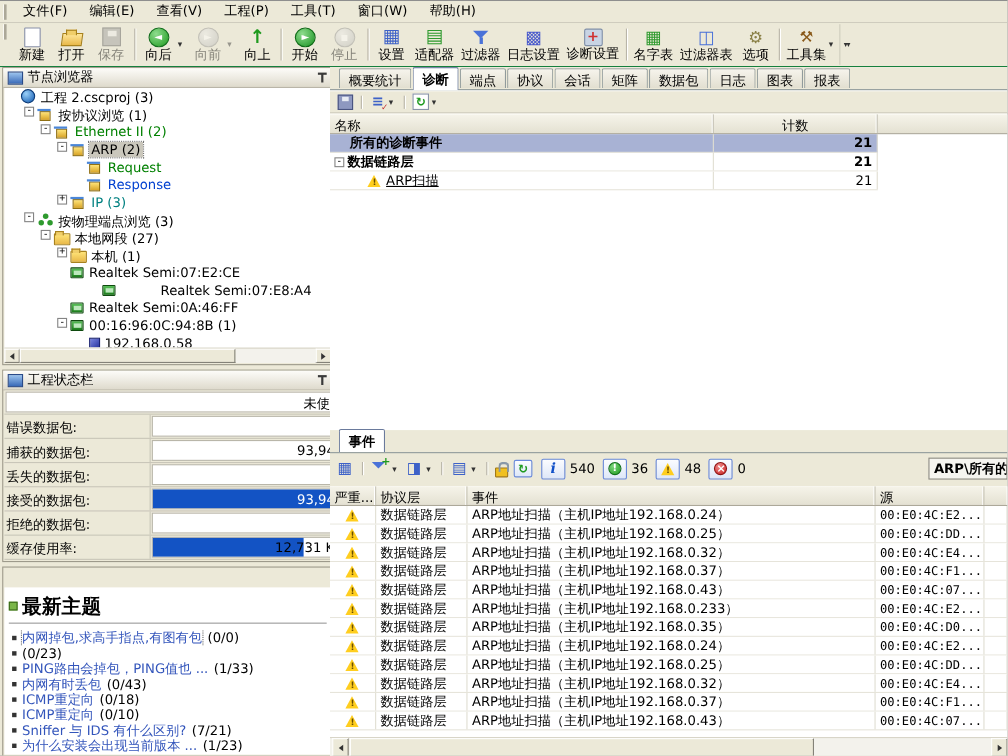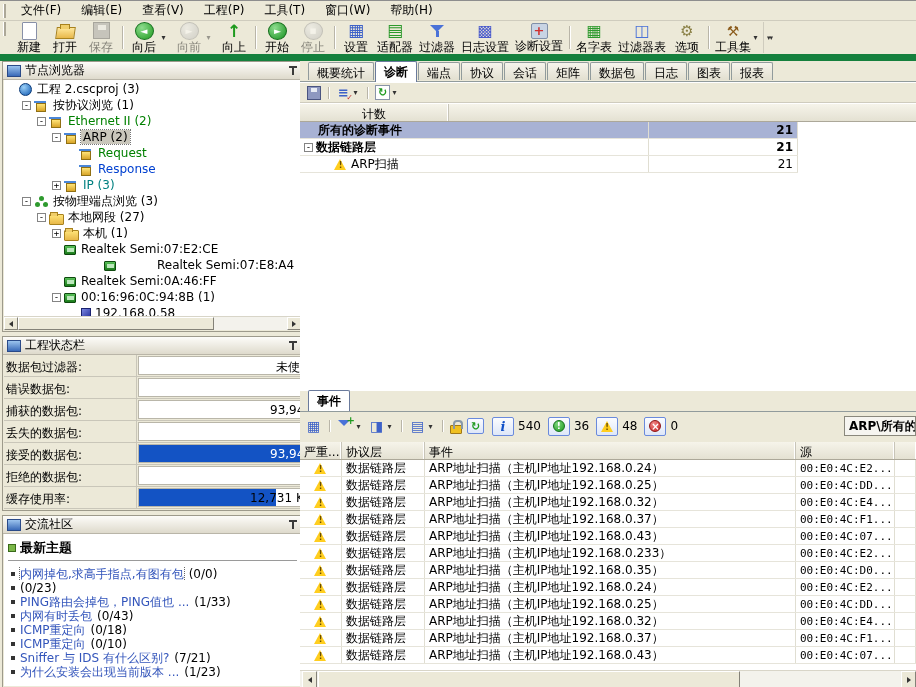--- a/index.html
+++ b/index.html
@@ -9,21 +9,21 @@
 .b{font-weight:bold}
 .num{justify-content:flex-end;text-align:right}
 .mono{font-family:"DejaVu Sans Mono","Liberation Mono",monospace;font-size:11px}
 
 
 #menubar{position:absolute;left:0;top:0;width:916px;height:20px;display:flex;align-items:center;
  background:#ECE9D8;border-bottom:1px solid #cfccbe}
 .grip{width:3px;height:14px;margin:0 5px 0 3px;background:linear-gradient(90deg,#fff 0 1px,#ACA899 1px 3px)}
 .menu-item{padding:2px 10px;white-space:nowrap}
 #toolbar{position:absolute;left:0;top:20px;width:916px;height:40px;display:flex;align-items:stretch;
- background:#ECE9D8;border-bottom:7px solid #15803d;padding:1px 0}
+ background:#ECE9D8;border-bottom:1px solid #15803d;padding:1px 0}
 .tbtn{display:flex;align-items:center;padding:1px 3px}
 .tb-main{display:flex;flex-direction:column;align-items:center;justify-content:center;gap:1px;min-width:30px}
 .tbtn .lbl{font-size:12px;line-height:13px;white-space:nowrap}
 .tbtn.disabled{opacity:.45;filter:grayscale(1)}
 .tb-sep{width:1px;background:#b9b5a8;box-shadow:1px 0 0 #fff;margin:4px 3px}
 .caret{width:9px;display:flex;justify-content:center}
 .caret::after{content:"▾";font-size:8px;color:#333}
 .tb-overflow{width:12px;display:flex;align-items:center;justify-content:center;border-left:1px solid #cfccbe}
 .tb-overflow::after{content:"▾▾";font-size:7px;letter-spacing:-1px;color:#333}
 
@@ -66,21 +66,21 @@
 .ph-icon{width:14px;height:12px;background:linear-gradient(#9cc4ee,#3a6ab8);border:1px solid #2a4a88;flex:none}
 .pin-icon{position:relative;width:11px;height:11px;flex:none}
 .pin-icon::before{content:"";position:absolute;left:5px;top:2px;width:2px;height:8px;background:#3A3A3A}
 .pin-icon::after{content:"";position:absolute;left:2px;top:1px;width:8px;height:2px;background:#3A3A3A}
 .close-icon{flex:none;width:12px;text-align:center}
 .close-icon::after{content:"×";color:#C43020;font-weight:bold;font-size:13px;line-height:11px}
 
 #node-browser{top:0;height:271px}
 .nb-body{position:absolute;left:1px;right:1px;top:18px;bottom:1px;background:#fff}
 #tree{position:absolute;left:0;top:1px;right:16px;bottom:14px;overflow:hidden;white-space:nowrap}
-.trow{height:16px;display:flex;align-items:center}
+.trow{height:16px;display:flex;align-items:flex-start}
 .expander{width:9px;height:9px;border:1px solid #848484;background:#fff;font-size:9px;line-height:7px;
  text-align:center;margin-right:3px;flex:none;font-family:"DejaVu Sans Mono",monospace}
 .t-spacer{width:12px;flex:none}
 .t-label{padding:0 2px}
 .trow.selected .t-label{background:#CAC7BC;outline:1px dotted #777}
 .c-green{color:var(--tree-green)} .c-blue{color:var(--tree-blue)} .c-teal{color:var(--tree-teal)}
 .tic{position:relative;width:14px;height:13px;flex:none;margin-right:3px}
 .ic-project{width:13px;height:13px;border-radius:50%;background:radial-gradient(circle at 35% 30%,#9AD0F8,#1058B0);border:1px solid #0A3A78}
 .ic-protocol::before{content:"";position:absolute;left:2px;top:4px;width:8px;height:7px;background:linear-gradient(#FFE478,#D8A428);border:1px solid #907014}
 .ic-protocol::after{content:"";position:absolute;left:0;top:2px;width:12px;height:2px;background:#4A86D8}
@@ -112,21 +112,21 @@
 .srow{height:22px;display:flex;border-bottom:1px solid #C9C6B9}
 .sl{width:133px;padding:4px 2px 0;border-right:1px solid #C9C6B9;white-space:nowrap}
 .sv{flex:1;position:relative;background:#fff;border:1px solid #b9b6a9;margin:1px}
 .bar{position:absolute;left:0;top:0;bottom:0;background:var(--accent)}
 .vtext{position:absolute;right:3px;top:2px}
 .vtext.on-bar{color:#fff}
 
 #community{top:454px;height:173px}
 .comm-body{position:absolute;left:1px;right:1px;top:18px;bottom:1px;background:#fff;overflow:hidden}
 .comm-inner{position:absolute;left:0;top:0;right:16px;bottom:0;padding:4px 2px 0 4px;overflow:hidden}
-.comm-head{display:flex;align-items:center;gap:4px;font-weight:bold;font-size:13px;margin:1px 0 2px}
+.comm-head{display:flex;align-items:center;gap:4px;font-weight:bold;font-size:18px;margin:1px 0 2px}
 .comm-head .sq{width:8px;height:8px;background:#7AB648;border:1px solid #3A6A1A}
 .comm-hr{border-top:1px solid #9a9a9a;margin:3px 2px 6px 0}
 .topic{display:flex;gap:5px;align-items:center;height:14px;white-space:nowrap;overflow:hidden}
 .topic .blt{width:4px;height:4px;background:#333;flex:none;margin-left:3px}
 .topic .tt{color:var(--link)}
 .topic .tt.focused{outline:1px dotted #666}
 .cv{position:absolute;right:0;top:0;width:15px;bottom:0;background:#F3F2EC;border-left:1px solid #d8d5c8}
 
 
 #right{position:absolute;left:300px;top:60px;width:616px;height:627px;background:#fff}
@@ -376,21 +376,21 @@
             <div class="trow" style="padding-left: 48px;">
               <span class="expander">+</span>
               <span class="tic ic-folder"></span>
               <span class="t-label">本机 (1)</span>
             </div>
             <div class="trow" style="padding-left: 48px;">
               <span class="t-spacer"></span>
               <span class="tic ic-host"></span>
               <span class="t-label">Realtek Semi:07:E2:CE</span>
             </div>
-            <div class="trow" style="padding-left: 52px; gap: 36px;">
+            <div class="trow" style="padding-left: 41px; gap: 36px;">
               <span class="t-spacer"></span>
               <span class="tic ic-host"></span>
               <span class="t-label">Realtek Semi:07:E8:A4</span>
             </div>
             <div class="trow" style="padding-left: 48px;">
               <span class="t-spacer"></span>
               <span class="tic ic-host"></span>
               <span class="t-label">Realtek Semi:0A:46:FF</span>
             </div>
             <div class="trow" style="padding-left: 48px;">
@@ -420,21 +420,20 @@
 
     <section class="panel" id="project-status">
       <div class="panel-header">
         <span class="ph-icon"></span>
         <span class="ph-title">工程状态栏</span>
         <span class="pin-icon"></span>
         <span class="close-icon"></span>
       </div>
       <div id="status-rows">
           <div class="srow">
-            <span class="sl">数据包过滤器:</span>
             <span class="sv">
               <span class="vtext">未使用</span>
             </span>
           </div>
           <div class="srow">
             <span class="sl">错误数据包:</span>
             <span class="sv">
               <span class="vtext">0</span>
             </span>
           </div>
@@ -467,26 +466,20 @@
             <span class="sl">缓存使用率:</span>
             <span class="sv">
               <span class="bar" style="width: 78%;"></span>
               <span class="vtext">12,731 KB</span>
             </span>
           </div>
         </div>
     </section>
 
     <section class="panel" id="community">
-      <div class="panel-header">
-        <span class="ph-icon"></span>
-        <span class="ph-title">交流社区</span>
-        <span class="pin-icon"></span>
-        <span class="close-icon"></span>
-      </div>
       <div class="comm-body">
         <div class="comm-inner">
           <div class="comm-head">
             <span class="sq"></span>
             <span>最新主题</span>
           </div>
           <div class="comm-hr"></div>
           <div id="topics">
               <div class="topic">
                 <span class="blt"></span>
@@ -562,38 +555,39 @@
         </div>
         <div class="mini-sep"></div>
         <div class="mbtn">
           <span class="mic ic-refresh"></span>
           <span class="caret"></span>
         </div>
       </div>
 
     <div id="diag-table">
       <div class="g-header">
+        <div class="g-h w-name">名称</div>
         <div class="g-h w-count num" style="text-align:center">计数</div>
       </div>
       <div id="diag-rows">
           <div class="dt-row selected">
             <div class="dt-c w-name" style="padding-left: 18px;">
               <span class="b">所有的诊断事件</span>
             </div>
             <div class="dt-c w-count num b">21</div>
           </div>
           <div class="dt-row">
             <div class="dt-c w-name">
               <span class="expander">-</span>
               <span class="b">数据链路层</span>
             </div>
             <div class="dt-c w-count num b">21</div>
           </div>
           <div class="dt-row">
-            <div class="dt-c w-name" style="padding-left: 34px;">
+            <div class="dt-c w-name" style="padding-left: 34px; text-decoration: underline;">
               <span class="ic-warning"></span>
               <span style="margin-left: 4px;">ARP扫描</span>
             </div>
             <div class="dt-c w-count num">21</div>
           </div>
         </div>
     </div>
 
     <div id="events">
       <div id="ev-tabs">

